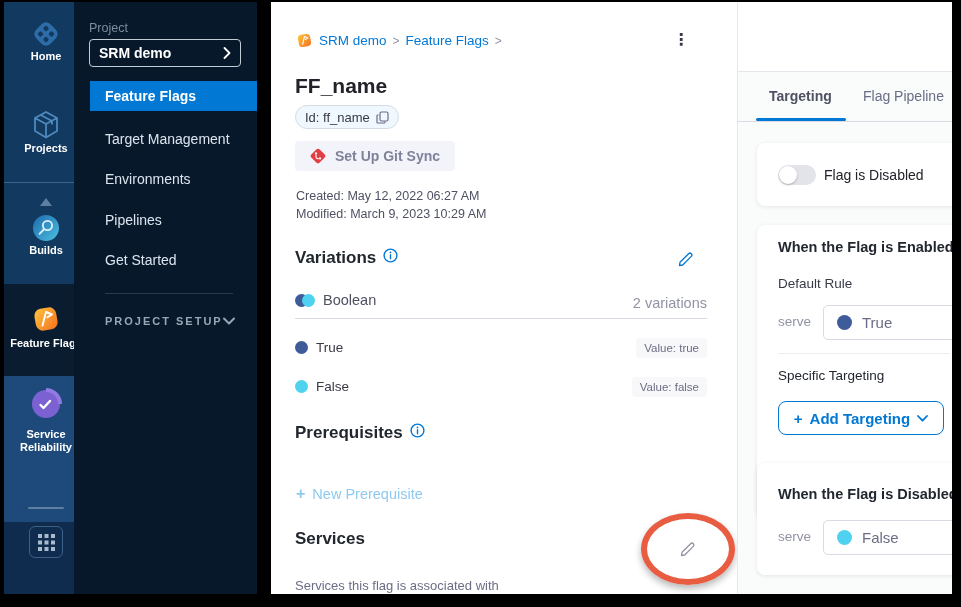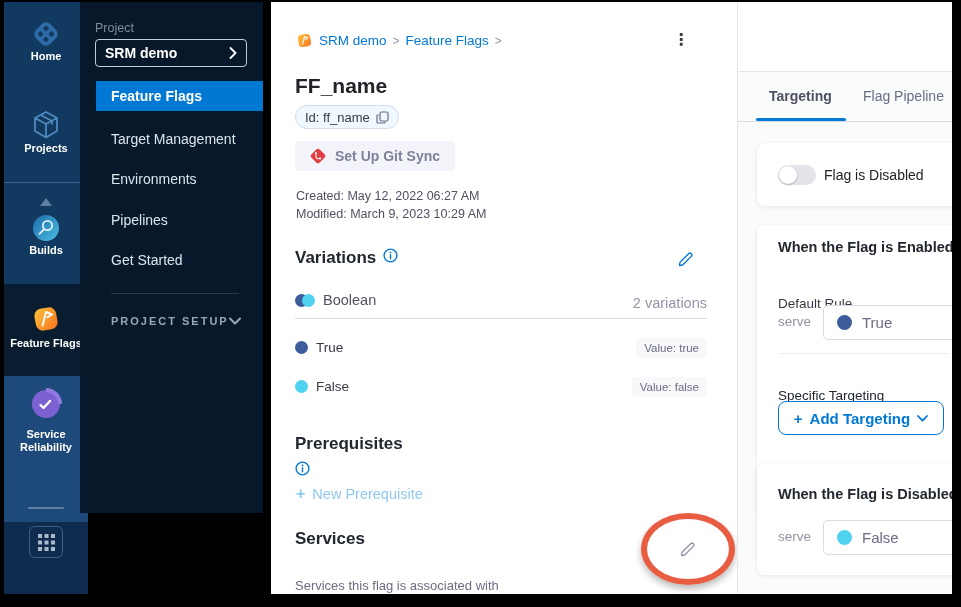--- a/index.html
+++ b/index.html
@@ -13,21 +13,21 @@
   .rail-item { position:absolute; left:0; width:84px; text-align:center; }
   .rail-label { color:#FFFFFF; font-size:11px; font-weight:700; line-height:13px; }
   .rail-block-active { position:absolute; left:0; top:282px; width:84px; height:92px; background:#0A1C30; }
   .rail-block-sr { position:absolute; left:0; top:374px; width:84px; height:146px; background:#1D4A7A; }
   .rail-block-bottom { position:absolute; left:0; top:520px; width:84px; height:72px; background:#0F2C4E; }
   .rail-divider { position:absolute; left:0; top:180px; width:84px; height:1px; background:#3A6390; }
   .rail-divider-short { position:absolute; left:24px; top:505px; width:36px; height:2px; background:#5E7FA0; border-radius:2px; }
   .grid-btn { position:absolute; left:25px; top:6px; width:34px; height:32px; border:1px solid #3D6186; border-radius:6px; display:flex; align-items:center; justify-content:center; }
 
   
-  .sidebar2 { left:80px; top:2px; width:183px; height:511px; background:#07182B; overflow:hidden; }
+  .sidebar2 { left:74px; top:2px; width:183px; height:592px; background:#07182B; overflow:hidden; }
   .proj-label { position:absolute; left:15px; top:19px; font-size:12.5px; color:#7E8C9F; }
   .proj-selector { position:absolute; left:15px; top:37px; width:152px; height:28px; border:1px solid #C2CCD6; border-radius:4px; display:flex; align-items:center; padding:0 9px; }
   .proj-selector span { color:#fff; font-size:14px; font-weight:700; flex:1; }
   .nav-active { position:absolute; left:16px; top:79px; width:167px; height:30px; background:#0278D5; display:flex; align-items:center; padding-left:15px; }
   .nav-active span { color:#fff; font-size:14px; font-weight:600; }
   .nav-item { position:absolute; left:31px; height:18px; line-height:18px; font-size:14px; color:#DCE5ED; cursor:pointer; }
   .nav-divider { position:absolute; left:31px; top:291px; width:128px; height:1px; background:#27394E; }
   .setup-row { position:absolute; left:31px; top:313px; width:130px; display:flex; align-items:center; }
   .setup-row span { font-size:11px; font-weight:700; letter-spacing:2px; color:#97A7B7; }
 
@@ -68,21 +68,21 @@
   .tabs-divider { position:absolute; left:0; top:119px; width:215px; height:1px; background:#D9DAE5; }
   .card { position:absolute; left:19px; width:210px; background:#fff; border-radius:8px; box-shadow:0 1px 4px rgba(40,41,61,0.10); }
   .card-title { position:absolute; left:21px; font-size:14.5px; font-weight:700; color:#22272F; white-space:nowrap; }
   .toggle { position:absolute; left:21px; top:22px; width:38px; height:20px; background:#E2E4EA; border-radius:10px; cursor:pointer; }
   .toggle .knob { position:absolute; left:1px; top:1px; width:18px; height:18px; background:#fff; border-radius:50%; box-shadow:0 1px 2px rgba(0,0,0,0.25); }
   .toggle-label { position:absolute; left:67px; top:24px; font-size:14px; color:#22222A; white-space:nowrap; }
   .serve-label { position:absolute; left:21px; font-size:13.5px; color:#9293A5; }
   .dropdown { position:absolute; left:66px; width:150px; height:35px; background:#fff; border:1px solid #D9DAE5; border-radius:5px; display:flex; align-items:center; gap:10px; padding-left:13px; cursor:pointer; }
   .dropdown .dot { width:15px; height:15px; }
   .dropdown span { font-size:15px; color:#6B6D85; }
-  .plain-label { position:absolute; left:21px; font-size:13.5px; color:#383946; white-space:nowrap;margin-top:20px; }
+  .plain-label { position:absolute; left:21px; font-size:13.5px; color:#383946; white-space:nowrap; }
   .card-divider { position:absolute; left:21px; width:172px; height:1px; background:#ECECF2; }
   .add-target-btn { position:absolute; left:21px; top:176px; width:166px; height:34px; background:#fff; border:1.5px solid #0278D5; border-radius:8px; display:flex; align-items:center; justify-content:center; gap:7px; cursor:pointer; }
   .add-target-btn span { color:#0278D5; font-size:15px; font-weight:700; }
 </style>
 </head>
 <body>
 
 <div class="stage">
 
   <nav class="abs rail">
@@ -274,21 +274,21 @@
       <span class="var-name">True</span>
     </div>
     <span class="value-chip" style="top:336px;">Value: true</span>
 
     <div class="var-row" style="top:377px;">
       <span class="dot" style="background:#4FD2EF;"></span>
       <span class="var-name">False</span>
     </div>
     <span class="value-chip" style="top:375px;">Value: false</span>
 
-    <div class="section-head" style="top:432px;flex-direction:column;">
+    <div class="section-head" style="top:421px;">
       <b>Prerequisites</b>
       <svg width="15" height="15" viewBox="0 0 15 15">
         <circle cx="7.5" cy="7.5" r="6.4" fill="none" stroke="#0278D5" stroke-width="1.4"></circle>
         <circle cx="7.5" cy="4.4" r="0.9" fill="#0278D5"></circle>
         <line x1="7.5" y1="6.8" x2="7.5" y2="10.8" stroke="#0278D5" stroke-width="1.4" stroke-linecap="round"></line>
       </svg>
     </div>
 
     <div class="add-link" style="top:483px;">
       <span style="font-size:16px; font-weight:700;">+</span>

